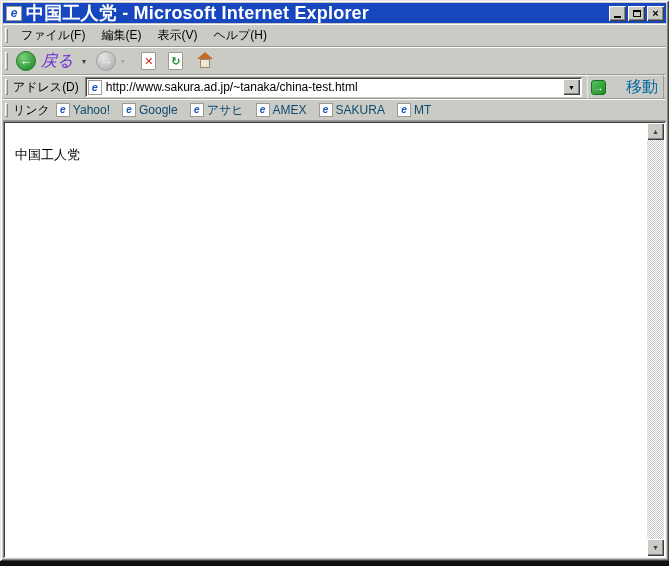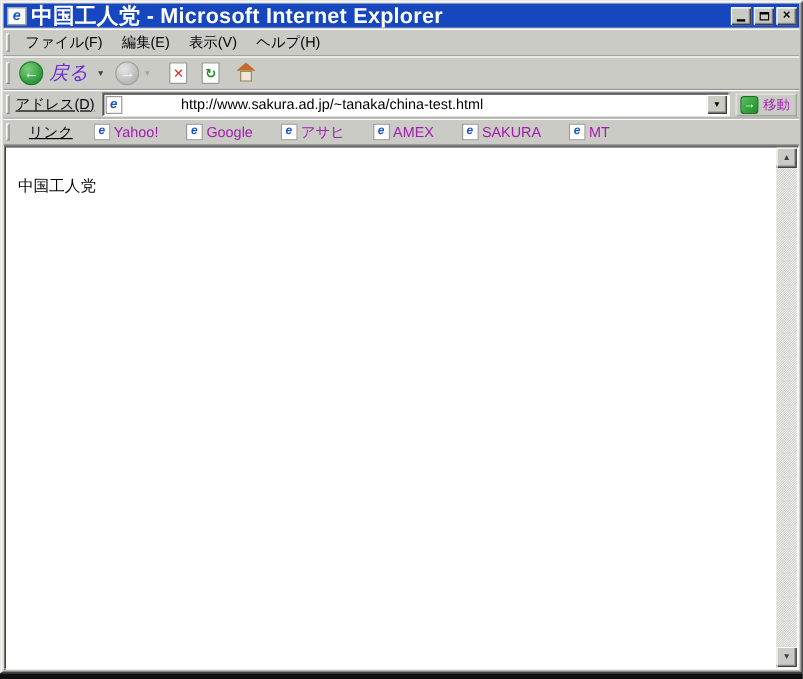--- a/index.html
+++ b/index.html
@@ -58,21 +58,21 @@
   .bar {
     border-top:1px solid #ffffff;
     border-bottom:1px solid #9b9b95;
     display:flex; align-items:center;
     background:#cbcbc6;
     padding-right:2px;
   }
   .menubar  { height:23px; flex:0 0 23px; font-size:12px; }
   .toolbar  { height:28px; flex:0 0 28px; }
   .addrbar  { height:24px; flex:0 0 24px; font-size:12px; }
-  .linksbar { height:22px; flex:0 0 22px; font-size:12px;gap:11px; }
+  .linksbar { height:22px; flex:0 0 22px; font-size:12px; }
   .grip {
     width:3px; height:70%;
     border-left:1px solid #ffffff;
     border-top:1px solid #ffffff;
     border-right:1px solid #868686;
     border-bottom:1px solid #868686;
     margin:0 5px 0 2px; flex:0 0 3px;
     cursor:move;
   }
   .menu-item { padding:3px 8px; color:#000; cursor:default; white-space:nowrap; }
@@ -102,39 +102,39 @@
     position:absolute; top:0; left:2px;
     width:0; height:0;
     border-left:8px solid transparent; border-right:8px solid transparent;
     border-bottom:7px solid #c46a2a;
   }
   .house .body {
     position:absolute; top:7px; left:5px;
     width:10px; height:9px; background:#efe7d4; border:1px solid #9a8a6a;
   }
   
-  .addr-label, .links-label { color:#000; white-space:nowrap; margin-right:6px;text-decoration:underline; }
+  .addr-label, .links-label { color:#000; white-space:nowrap; margin-right:6px; }
   .addr-combo {
     flex:1 1 auto; height:20px;
     background:#ffffff;
     box-shadow: inset 1px 1px 0 #868686, inset -1px -1px 0 #ffffff, inset 2px 2px 0 #404040;
     display:flex; align-items:center;
     padding:0 0 0 3px; position:relative;
   }
   .page-e {
     width:14px; height:15px; background:#fff;
     border:1px solid #9a9a9a;
     color:#1b55c4; font-weight:bold; font-style:italic;
     font-size:11px; line-height:12px; text-align:center;
     margin-right:4px; flex:0 0 14px;
   }
   .addr-text {
     flex:1 1 auto; border:0; outline:0;
     font-family:"Liberation Sans","DejaVu Sans",sans-serif;
-    font-size:12px; color:#000; background:transparent;margin-left:45px;
+    font-size:12px; color:#000; background:transparent;
   }
   .combo-drop {
     width:17px; height:16px; margin:0 2px 0 0;
     background:#cbcbc6;
     box-shadow: inset 1px 1px 0 #ffffff, inset -1px -1px 0 #404040, inset -2px -2px 0 #868686;
     display:flex; align-items:center; justify-content:center;
     font-size:7px; color:#000; cursor:pointer; flex:0 0 17px;
   }
   .go-btn {
     display:flex; align-items:center; gap:4px;
@@ -142,25 +142,25 @@
     border:1px solid #e7e7e3; border-right-color:#9b9b95; border-bottom-color:#9b9b95;
     cursor:pointer; flex:0 0 auto;
   }
   .go-icon {
     width:15px; height:15px; border-radius:3px;
     background:linear-gradient(135deg,#58c25e,#1f8b28);
     border:1px solid #187021;
     color:#fff; font-size:10px; font-weight:bold;
     display:flex; align-items:center; justify-content:center;
   }
-  .go-label { font-size:11px; color:#a21caf; }
+  .go-label { font-size:16px; color:#0369a1;margin-left:16px; }
   
   .link-item { display:flex; align-items:center; margin-right:12px; cursor:pointer; }
   .link-item .page-e { width:13px; height:14px; font-size:10px; line-height:11px; margin-right:3px; }
-  .link-label { color:#a21caf; white-space:nowrap; }
+  .link-label { color:#0c4a6e; white-space:nowrap; }
   
   .content {
     flex:1 1 auto; position:relative;
     background:#ffffff;
     box-shadow: inset 1px 1px 0 #868686, inset -1px -1px 0 #f4f4f0, inset 2px 2px 0 #404040;
     overflow:hidden;
   }
   .page-text {
     position:absolute; top:25px; left:12px;
     font-size:13px; color:#000;

